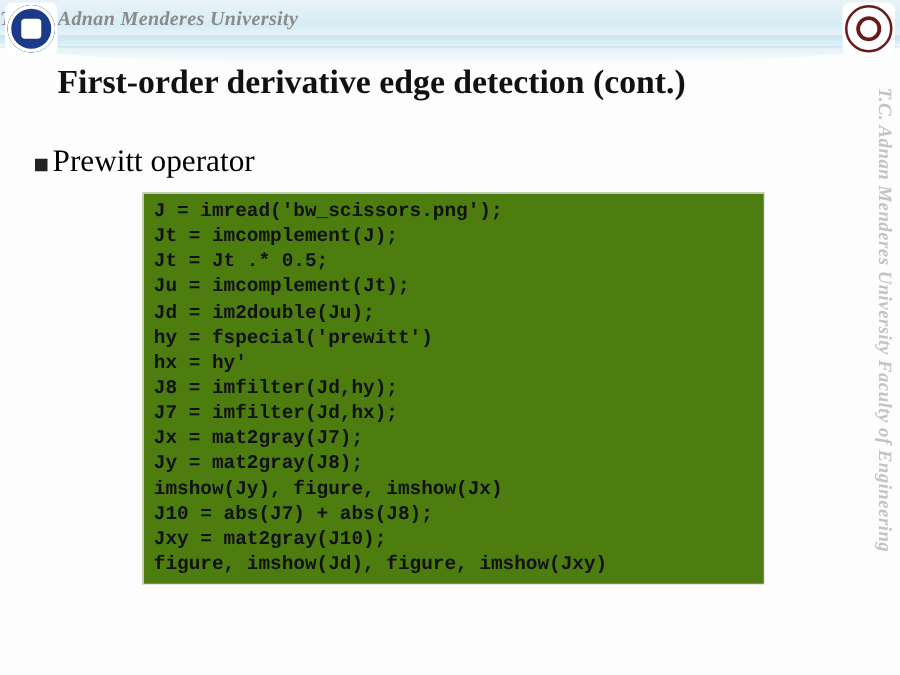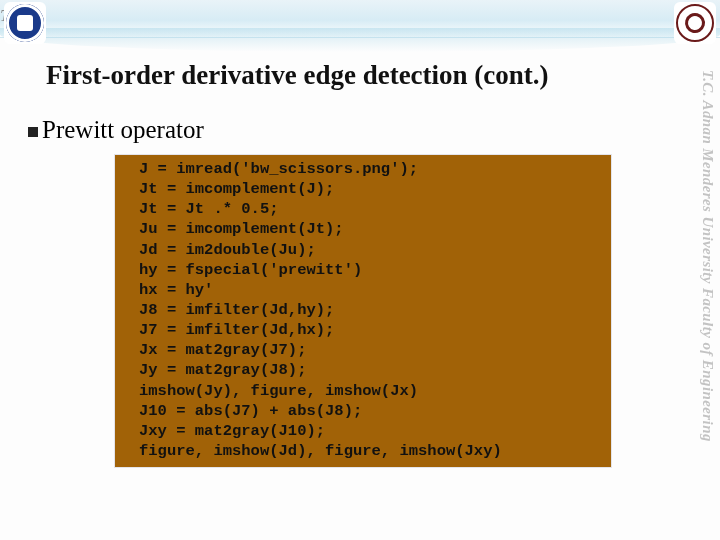--- a/index.html
+++ b/index.html
@@ -68,58 +68,59 @@
     z-index:1;
   }
   .side-wm .txt {
     writing-mode: vertical-rl;
     font-family: Georgia, serif; font-style: italic; font-weight:600;
     color:#c3c3c3; font-size:15px; letter-spacing:.4px;
     white-space:nowrap;
   }
   
   .title {
-    position:absolute; left:46px; top:60px;
+    position:absolute; left:46px; top:50px;
     font-size:27px; color:#111;
     z-index:2;
   }
   .bullet-row {
     position:absolute; left:28px; top:116px;
     display:flex; align-items:center; gap:4px;
     font-size:25px; z-index:2;
   }
   .bullet-row .sq {
     width:10px; height:10px; background:#222; display:inline-block; margin-top:4px;
   }
   .code-box {
     position:absolute; left:114px; top:154px; width:498px;
-    background:#a16207; border:1px solid #e4e4ea;
+    background:#4d7c0f; border:1px solid #e4e4ea;
     font-family: "Courier New", Courier, monospace;
     font-weight:bold; color:#111;
     font-size:15.5px; line-height:1.30;
-    padding:4px 8px 6px 24px;
+    padding:4px 8px 6px 8px;
     white-space:pre;
     z-index:2;
   }
 </style>
 </head>
 <body>
 
 <div class="wave"></div>
 <div class="wave2"></div>
 
 <div class="logo-left">
   <div class="seal"></div>
 </div>
 <div class="logo-right">
   <div class="seal2"></div>
 </div>
 
 <div class="banner">
   <span>T.C.</span>
+  <span>Adnan Menderes University</span>
 </div>
 
 <div class="side-wm">
   <div class="txt">T.C.    Adnan Menderes University    Faculty of Engineering</div>
 </div>
 
 <h1 class="title">First-order derivative edge detection (cont.)</h1>
 
 <div class="bullet-row">
   <span class="sq"></span>

